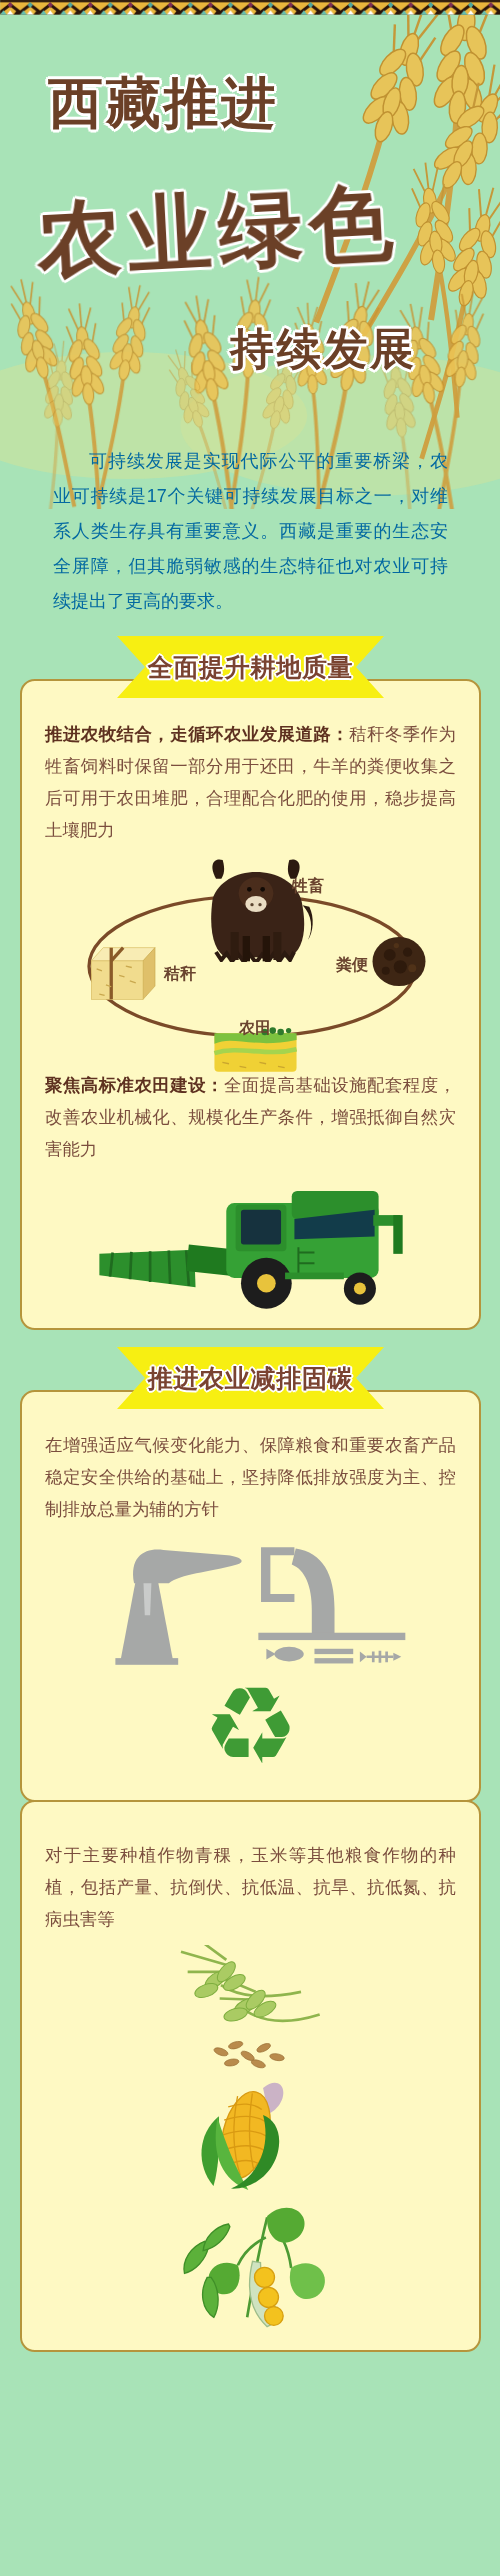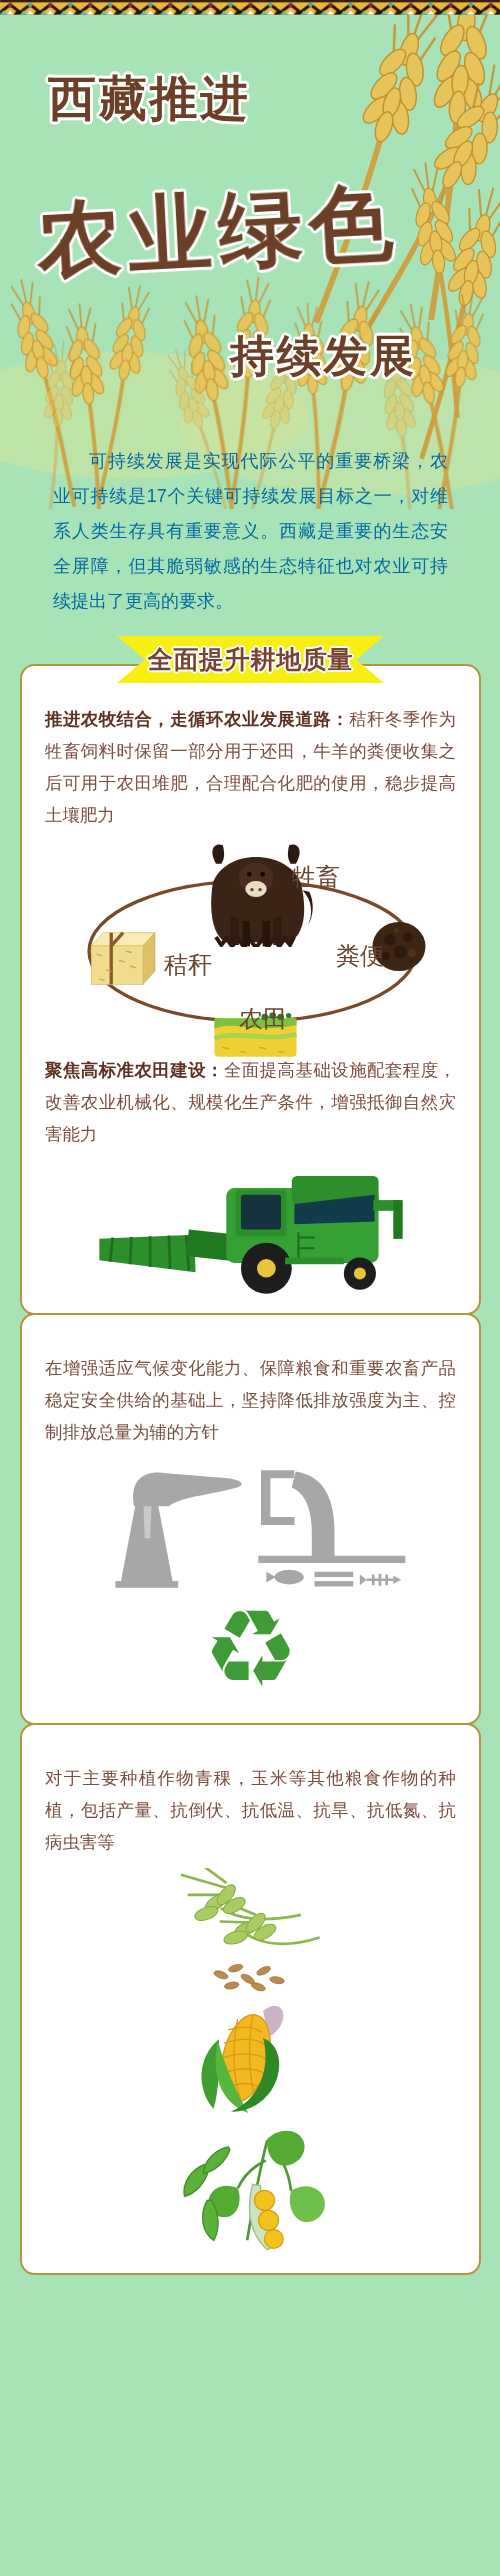--- a/index.html
+++ b/index.html
@@ -5,42 +5,42 @@
   html,body{margin:0;padding:0;background:#a8e3b7;}
   .page{width:501px;margin:0 auto;position:relative;background:#a8e3b7;overflow:hidden;
         font-family:"Liberation Sans","DejaVu Sans",sans-serif;}
   
   .pattern-strip{display:block;width:501px;height:14.7px;}
   
   .header{position:relative;height:417px;}
   .header-art{position:absolute;left:0;top:0;pointer-events:none;z-index:0;}
   .title-line{position:absolute;font-weight:900;color:#6b4027;z-index:2;letter-spacing:2.7px;
     text-shadow:-2.7px 0 #fff,2.7px 0 #fff,0 -2.7px #fff,0 2.7px #fff,-2px -2px #fff,2px -2px #fff,-2px 2px #fff,2px 2px #fff;}
-  .title-1{left:48px;top:52px;font-size:48px;}
+  .title-1{left:48px;top:52px;font-size:55px;}
   .title-2{left:37px;top:160px;font-size:84px;letter-spacing:6.7px;transform:rotate(-3deg);font-weight:900;}
-  .title-3{left:230px;top:312px;font-size:44px;}
+  .title-3{left:230px;top:305px;font-size:44px;}
   
   .intro{position:relative;z-index:1;width:395px;margin:12px auto 0;font-size:18px;line-height:35px;
          color:#0369a1;text-align:justify;text-indent:2em;}
   
   .section{position:relative;margin-top:17.4px;}
-  .banner{position:relative;z-index:3;width:267px;height:47px;margin:0 auto;background:#f7ef12;
+  .banner{position:relative;z-index:3;width:267px;height:62px;margin:0 auto;background:#f7ef12;
           clip-path:polygon(0 0,100% 0,calc(100% - 28px) 50%,100% 100%,0 100%,28px 50%);
           display:flex;align-items:center;justify-content:center;}
   .banner span{font-size:25px;font-weight:900;color:#7a4331;letter-spacing:0.7px;
     text-shadow:-2px 0 #fff,2px 0 #fff,0 -2px #fff,0 2px #fff,-1.3px -1.3px #fff,1.3px -1.3px #fff,-1.3px 1.3px #fff,1.3px 1.3px #fff;}
-  .card{position:relative;z-index:1;width:461px;margin:-18.7px auto 4px;background:#ffffff;border:2.7px solid #b5953c;
+  .card{position:relative;z-index:1;width:461px;margin:-18.7px auto 4px;background:#fef9c3;border:2.7px solid #b5953c;
         border-radius:14.7px;box-sizing:border-box;padding:37px 23px 12px;}
   .card p{margin:0 0 9.3px;font-size:17.4px;line-height:32px;color:#7b4e3e;text-align:justify;}
   .card p b{color:#5e3120;font-weight:900;}
   .illus{display:block;margin:4px auto;}
   
   .cycle{position:relative;height:207px;margin:2.7px 0 6.7px;}
   .cycle svg,.cycle .clabel{position:absolute;}
-  .clabel{font-size:24px;font-weight:400;color:#6b4530;z-index:2;}
+  .clabel{font-size:16px;font-weight:700;color:#6b4530;z-index:2;}
   .cl-top{left:247px;top:20px;}
   .cl-left{left:119px;top:108px;text-align:center;}
   .cl-right{left:291px;top:99px;}
   .cl-bottom{left:194px;top:162px;}
   
   .recycle{font-family:"DejaVu Sans",sans-serif;font-size:107px;line-height:1;color:#3f9b35;
            text-align:center;margin:1.3px 0 8px;}
 </style>
 </head>
 <body>
@@ -215,20 +215,23 @@
         <circle cx="258" cy="162" r="38" fill="#1d1d1d"></circle>
           <circle cx="258" cy="162" r="14" fill="#e8c33c"></circle>
         <circle cx="398" cy="170" r="24" fill="#1d1d1d"></circle>
           <circle cx="398" cy="170" r="9" fill="#e8c33c"></circle>
         <rect x="286" y="146" width="88" height="10" fill="#2c8f2c"></rect>
       </svg>
     </div>
   </div>
 
   <div class="section">
+    <div class="banner">
+      <span>推进农业减排固碳</span>
+    </div>
     <div class="card">
       <p>在增强适应气候变化能力、保障粮食和重要农畜产品稳定安全供给的基础上，坚持降低排放强度为主、控制排放总量为辅的方针</p>
 
       <svg class="illus" width="314" height="134" viewBox="0 0 470 200" fill="#a6a8a7">
         <polygon points="40,186 62,70 96,70 118,186"></polygon>
         <rect x="32" y="184" width="94" height="10"></rect>
         <polygon points="74,70 86,70 84,120 76,120" fill="#c9cbca"></polygon>
         <path d="M60,72 C52,30 78,18 104,22 L200,30 C220,32 228,40 214,44 C170,56 130,58 112,72 Z"></path>
         <path d="M300,18 L250,18 L250,100 L300,100 L300,88 L264,88 L264,30 L300,30 Z"></path>
         <path d="M302,20 C342,26 360,58 360,110 L360,148 L326,148 L326,112 C326,76 316,52 296,44 Z"></path>

